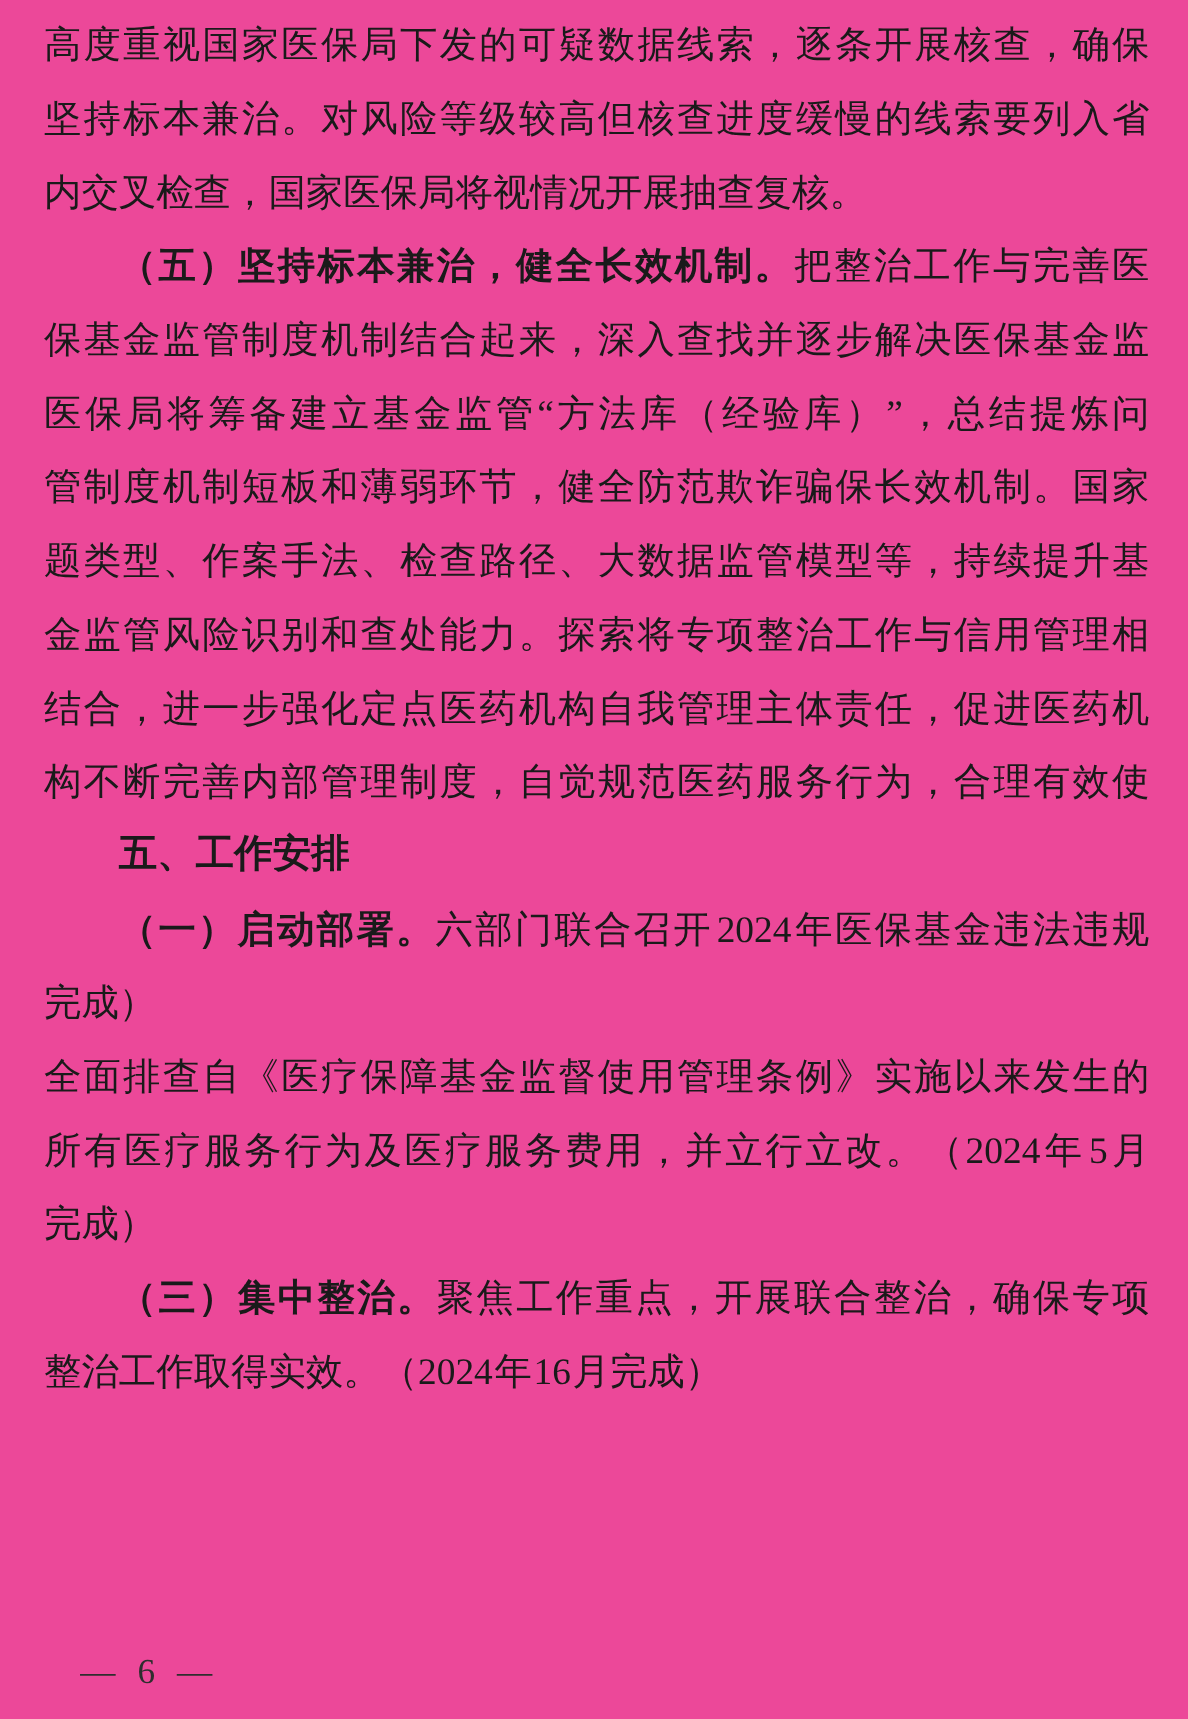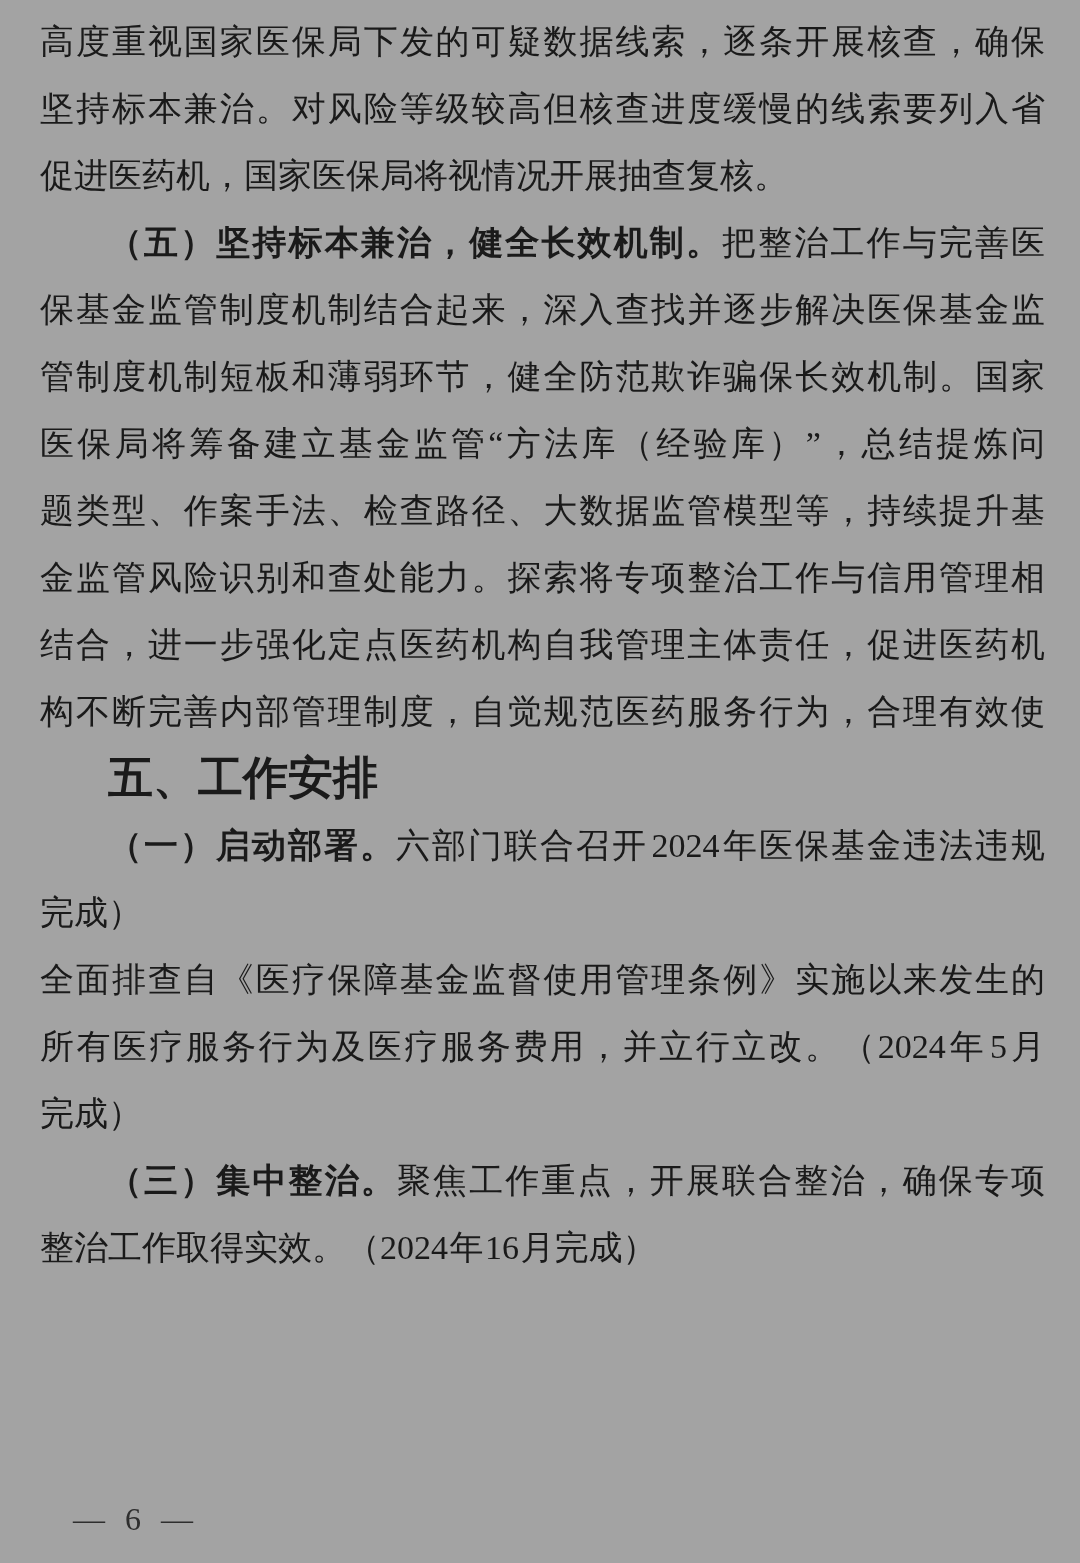--- a/index.html
+++ b/index.html
@@ -8,21 +8,21 @@
     background: #ffffff;
   }
   body {
     width: 1080px;
     height: 1563px;
   }
   .page {
     position: relative;
     width: 1080px;
     height: 1563px;
-    background: #a3a3a3;
+    background: #ec4899;
     overflow: hidden;
     font-family: "Liberation Serif", "DejaVu Serif", serif;
     color: #1a1a1a;
   }
   .content {
     position: absolute;
     left: 40px;
     top: 8px;
     width: 1005px;
   }
@@ -35,23 +35,23 @@
     white-space: normal;
     overflow: hidden;
   }
   .line.fill {
     text-align-last: justify;
   }
   .line.indent {
     text-indent: 68px;
   }
   .line.heading {
-    font-family: Liberation Serif, serif;
+    font-family: Liberation Mono, monospace;
     font-weight: 700;
-    font-size: 45px;
+    font-size: 35px;
     text-align-last: left;
   }
   .seg { }
   .seg-bold {
     font-weight: 700;
   }
   .footer {
     position: absolute;
     left: 73px;
     top: 1498px;
@@ -62,25 +62,25 @@
     font-family: "Liberation Serif", "DejaVu Serif", serif;
   }
 </style>
 </head>
 <body>
 
 <div class="page">
   <div class="content">
       <div class="line fill"><span class="seg">高度重视国家医保局下发的可疑数据线索，逐条开展核查，确保</span></div>
       <div class="line fill"><span class="seg">坚持标本兼治。对风险等级较高但核查进度缓慢的线索要列入省</span></div>
-      <div class="line"><span class="seg">促进医药机，国家医保局将视情况开展抽查复核。</span></div>
+      <div class="line"><span class="seg">内交叉检查，国家医保局将视情况开展抽查复核。</span></div>
       <div class="line indent fill"><span class="seg seg-bold">（五）坚持标本兼治，健全长效机制。</span><span class="seg">把整治工作与完善医</span></div>
       <div class="line fill"><span class="seg">保基金监管制度机制结合起来，深入查找并逐步解决医保基金监</span></div>
+      <div class="line fill"><span class="seg">医保局将筹备建立基金监管“方法库（经验库）”，总结提炼问</span></div>
       <div class="line fill"><span class="seg">管制度机制短板和薄弱环节，健全防范欺诈骗保长效机制。国家</span></div>
-      <div class="line fill"><span class="seg">医保局将筹备建立基金监管“方法库（经验库）”，总结提炼问</span></div>
       <div class="line fill"><span class="seg">题类型、作案手法、检查路径、大数据监管模型等，持续提升基</span></div>
       <div class="line fill"><span class="seg">金监管风险识别和查处能力。探索将专项整治工作与信用管理相</span></div>
       <div class="line fill"><span class="seg">结合，进一步强化定点医药机构自我管理主体责任，促进医药机</span></div>
       <div class="line fill"><span class="seg">构不断完善内部管理制度，自觉规范医药服务行为，合理有效使</span></div>
       <div class="line heading indent"><span class="seg seg-bold">五、工作安排</span></div>
       <div class="line indent fill"><span class="seg seg-bold">（一）启动部署。</span><span class="seg">六部门联合召开 2024 年医保基金违法违规</span></div>
       <div class="line"><span class="seg">完成）</span></div>
       <div class="line fill"><span class="seg">全面排查自《医疗保障基金监督使用管理条例》实施以来发生的</span></div>
       <div class="line fill"><span class="seg">所有医疗服务行为及医疗服务费用，并立行立改。（2024 年 5 月</span></div>
       <div class="line"><span class="seg">完成）</span></div>

